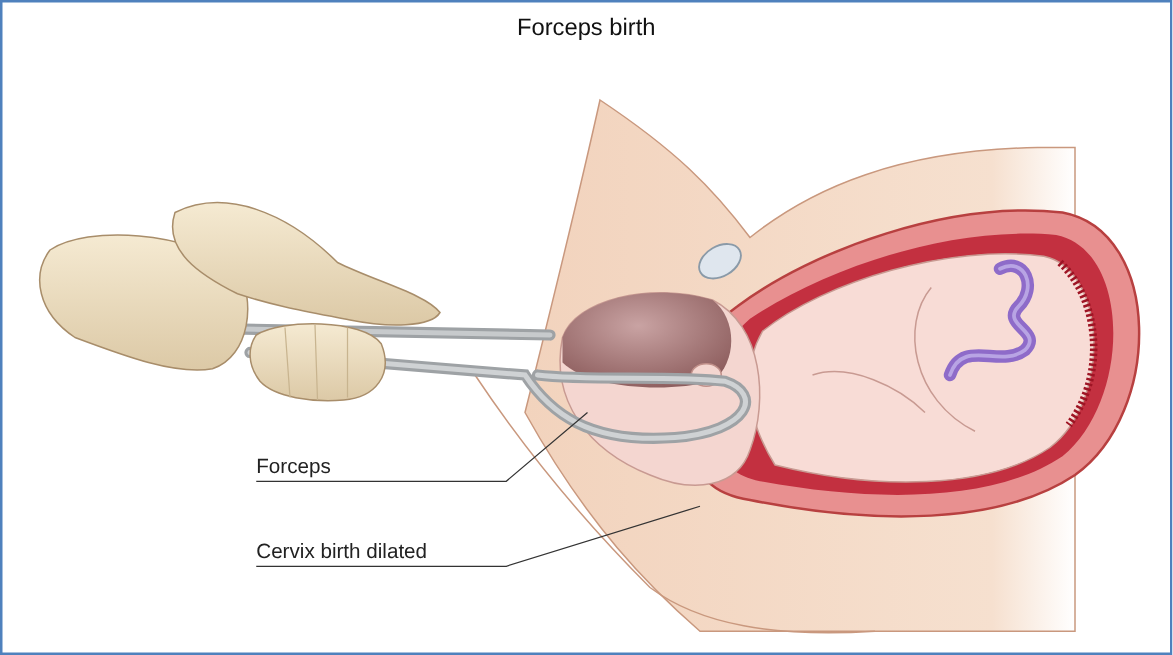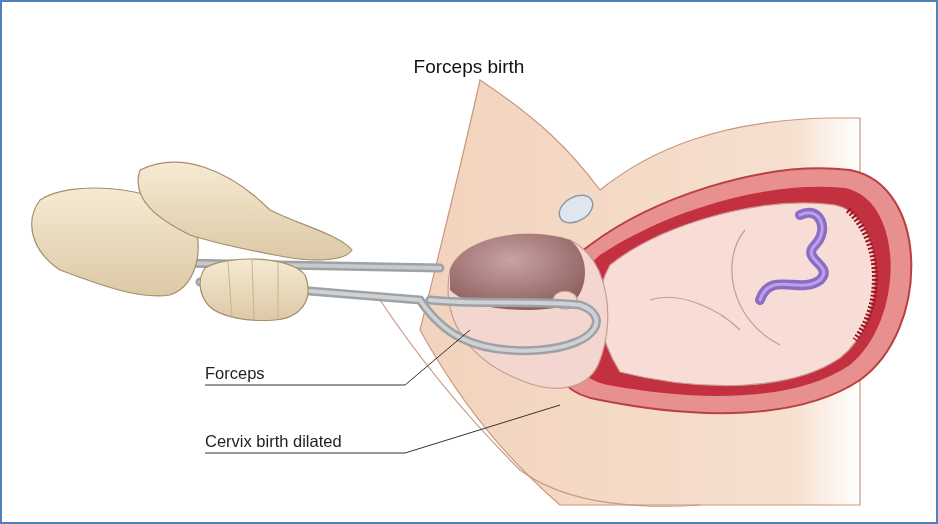--- a/index.html
+++ b/index.html
@@ -1,18 +1,18 @@
 <!DOCTYPE html>
 <html><head>
 <meta charset="utf-8">
 <style>
   html, body { margin: 0; padding: 0; background: #ffffff; }
   body { width: 938px; height: 524px; overflow: hidden; position: relative; font-family: "Liberation Sans", sans-serif; }
   .frame { position: absolute; left: 0; top: 0; width: 938px; height: 524px; box-sizing: border-box; border: 2px solid #4f81bd; background: #ffffff; }
-  .title { position: absolute; left: 0; width: 938px; top: 12px; text-align: center; font-size: 19px; color: #111111; margin-top: 44px; }
+  .title { position: absolute; left: 0; width: 938px; top: 12px; text-align: center; font-size: 19px; color: #111111; }
   .art { position: absolute; left: 0; top: 0; width: 938px; height: 524px; }
   .label { position: absolute; font-size: 16.5px; color: #222222; text-align: right; }
   .lbl-forceps { left: 205px; top: 364px; }
   .lbl-cervix { left: 205px; top: 432px; }
 </style>
 </head>
 <body>
 
 <div class="frame"></div>
 

